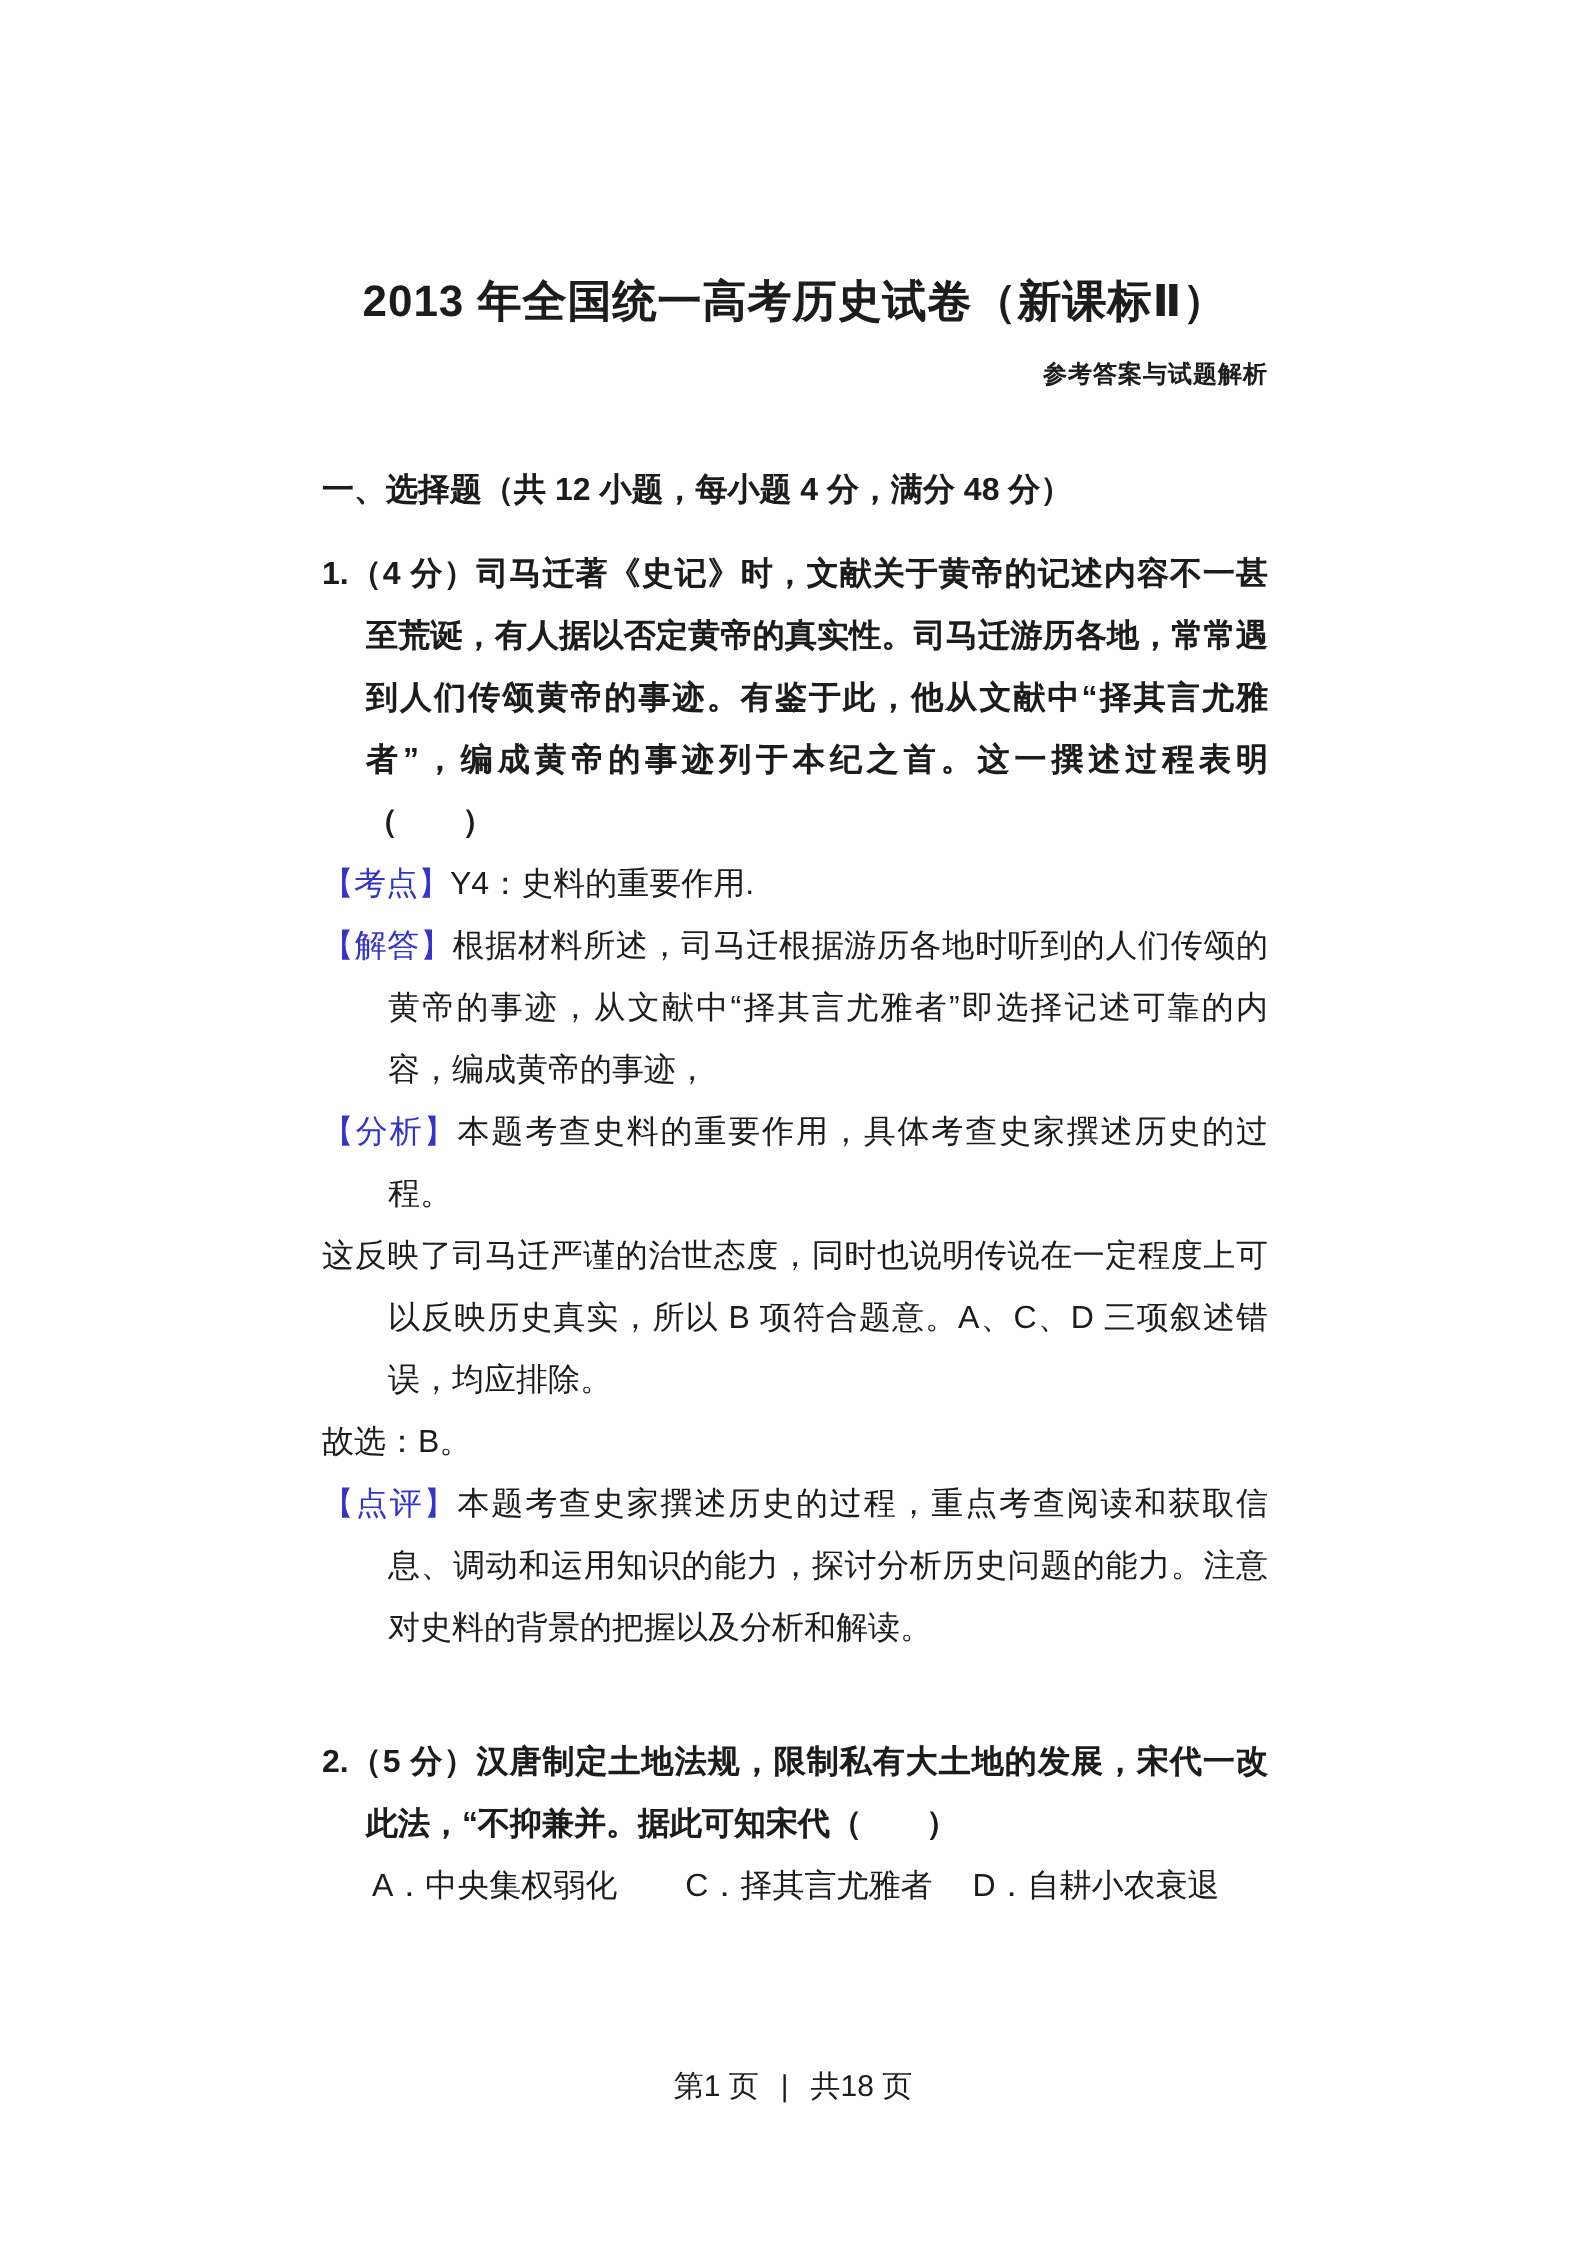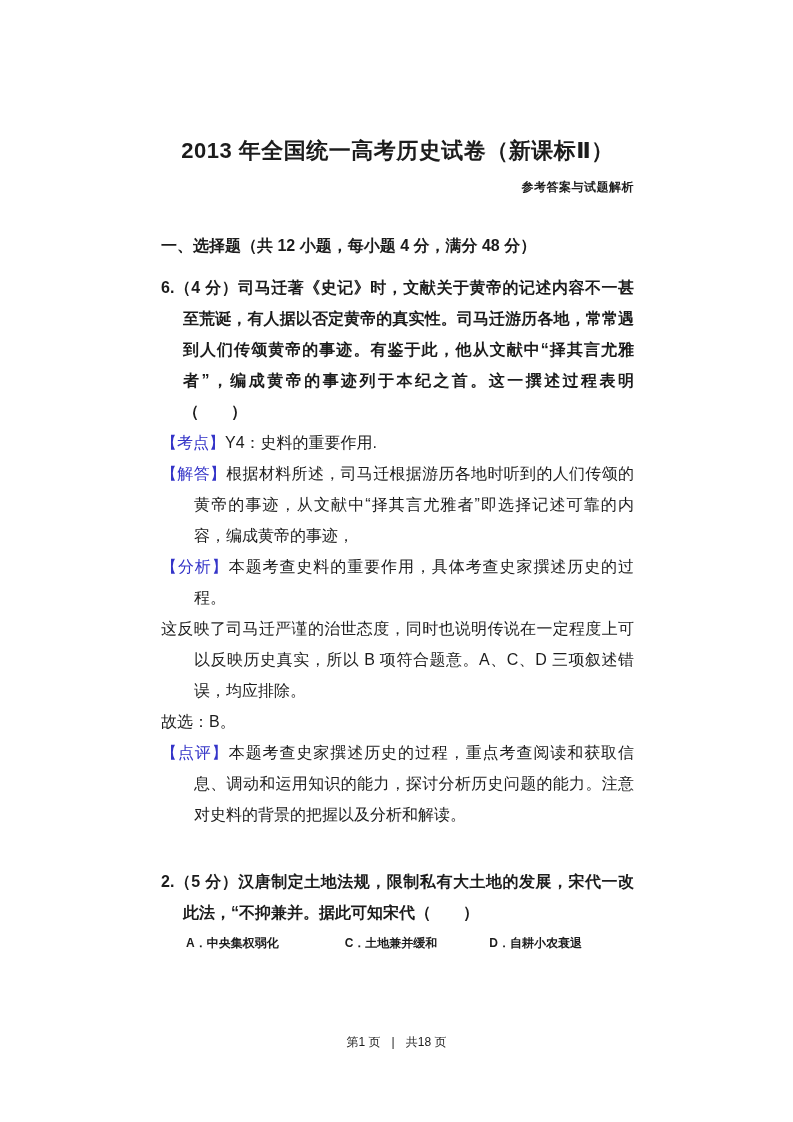--- a/index.html
+++ b/index.html
@@ -54,25 +54,24 @@
     padding-left: 25px;
   }
   .option-line {
     font-size: 16px;
     line-height: 31px;
     font-weight: 700;
   }
   .options-row {
     display: flex;
     padding-left: 25px;
-    font-size: 12px;
+    font-size: 16px;
     line-height: 31px;
-    font-weight: 700;
+    font-weight: 400;
     white-space: nowrap;
-    gap: 32px;
   }
   .options-row .opt { margin-right: 20px; }
   .options-row .opt.gap-lg { margin-left: 14px; }
   .options-row .opt:last-child { margin-right: 0; }
   .analysis {
     font-size: 16px;
     line-height: 31px;
     font-weight: 400;
   }
   .ana-line {
@@ -86,55 +85,55 @@
   }
   .question-2 {
     margin-top: 36px;
   }
   .footer {
     position: absolute;
     left: 0;
     right: 0;
     top: 1034px;
     text-align: center;
-    font-size: 12px;
+    font-size: 15px;
     font-weight: 400;
     color: #1c1c1c;
   }
   .footer .sep { margin: 0 11px; }
 </style>
 </head>
 <body>
 
 <div class="page">
 
   <h1 class="title">2013 年全国统一高考历史试卷（新课标Ⅱ）</h1>
 
   <div class="subtitle">参考答案与试题解析</div>
 
   <div class="section-heading">一、选择题（共 12 小题，每小题 4 分，满分 48 分）</div>
 
   <div class="question question-1">
-    <p class="q-stem"><span>6.（4 分）</span><span>司马迁著《史记》时，文献关于黄帝的记述内容不一甚至荒诞，有人据以否定黄帝的真实性。司马迁游历各地，常常遇到人们传颂黄帝的事迹。有鉴于此，他从文献中“择其言尤雅者”，编成黄帝的事迹列于本纪之首。这一撰述过程表明（　　）</span></p>
+    <p class="q-stem"><span>1.（4 分）</span><span>司马迁著《史记》时，文献关于黄帝的记述内容不一甚至荒诞，有人据以否定黄帝的真实性。司马迁游历各地，常常遇到人们传颂黄帝的事迹。有鉴于此，他从文献中“择其言尤雅者”，编成黄帝的事迹列于本纪之首。这一撰述过程表明（　　）</span></p>
   </div>
 
   <div class="analysis">
     <p class="ana-line"><span class="label-blue">【考点】</span><span>Y4：史料的重要作用.</span></p>
     <p class="ana-line"><span class="label-blue">【解答】</span><span>根据材料所述，司马迁根据游历各地时听到的人们传颂的黄帝的事迹，从文献中“择其言尤雅者”即选择记述可靠的内容，编成黄帝的事迹，</span></p>
     <p class="ana-line"><span class="label-blue">【分析】</span><span>本题考查史料的重要作用，具体考查史家撰述历史的过程。</span></p>
     <p class="ana-line"><span>这反映了司马迁严谨的治世态度，同时也说明传说在一定程度上可以反映历史真实，所以 B 项符合题意。A、C、D 三项叙述错误，均应排除。</span></p>
     <p class="ana-line"><span>故选：B。</span></p>
     <p class="ana-line"><span class="label-blue">【点评】</span><span>本题考查史家撰述历史的过程，重点考查阅读和获取信息、调动和运用知识的能力，探讨分析历史问题的能力。注意对史料的背景的把握以及分析和解读。</span></p>
   </div>
 
   <div class="question question-2">
     <p class="q-stem"><span>2.（5 分）</span><span>汉唐制定土地法规，限制私有大土地的发展，宋代一改此法，“不抑兼并。据此可知宋代（　　）</span></p>
     <div class="options-row">
       <span class="opt">A．中央集权弱化</span>
-      <span class="opt gap-lg">C．土地兼并缓和</span>
+      <span class="opt gap-lg">C．择其言尤雅者</span>
       <span class="opt">D．自耕小农衰退</span>
     </div>
   </div>
 
   <div class="footer">
     <span>第1 页</span><span class="sep">|</span><span>共18 页</span>
   </div>
 
 </div>
 

